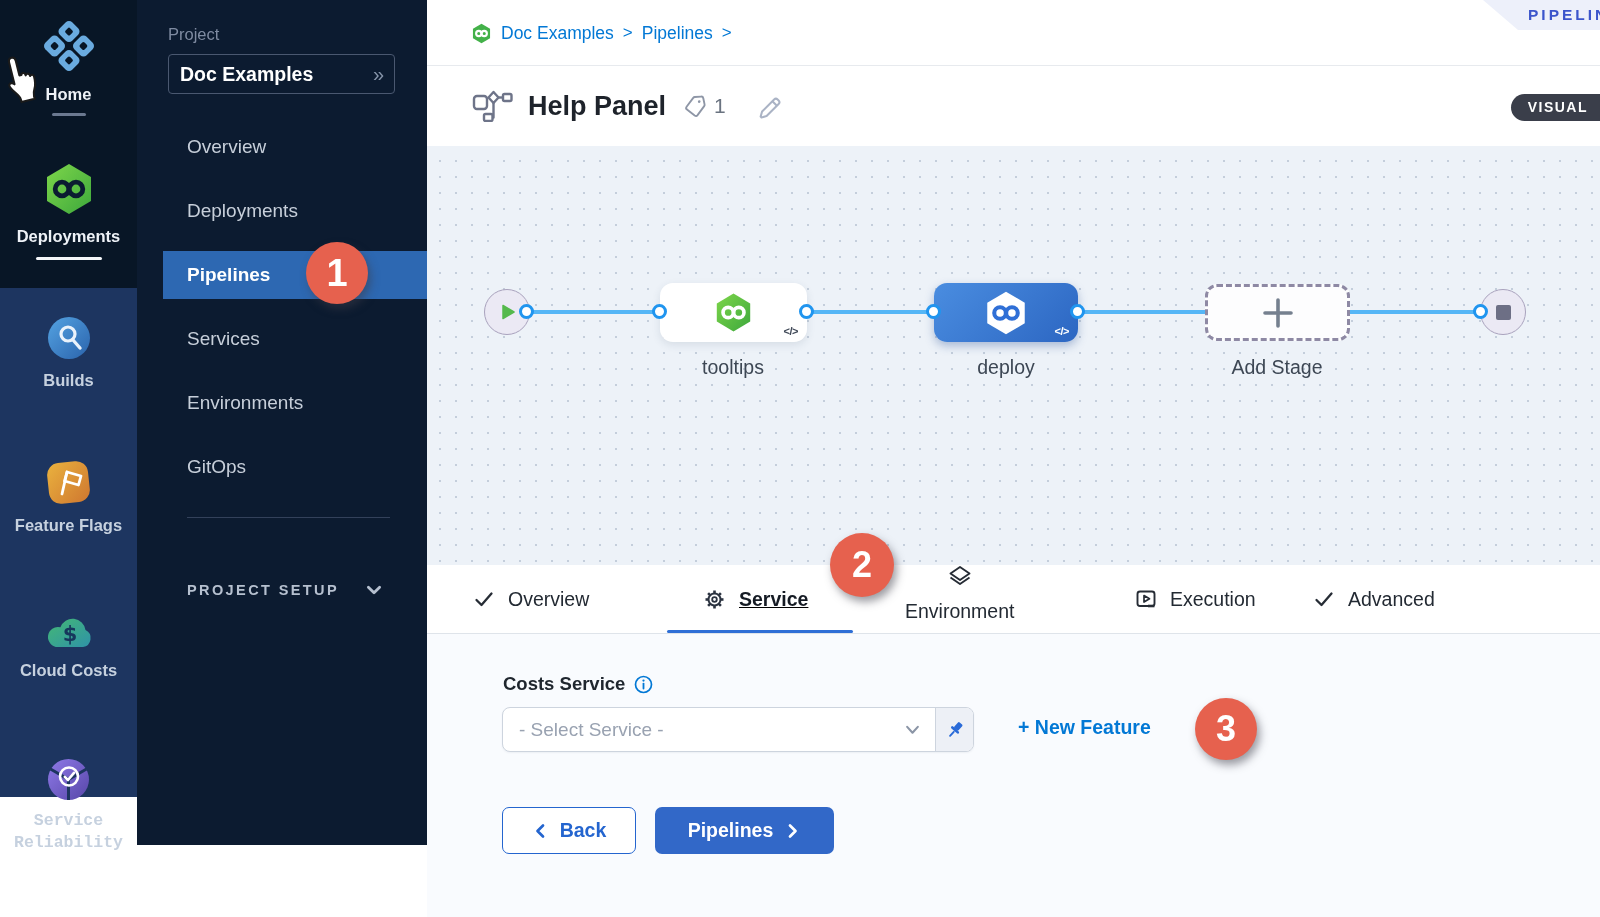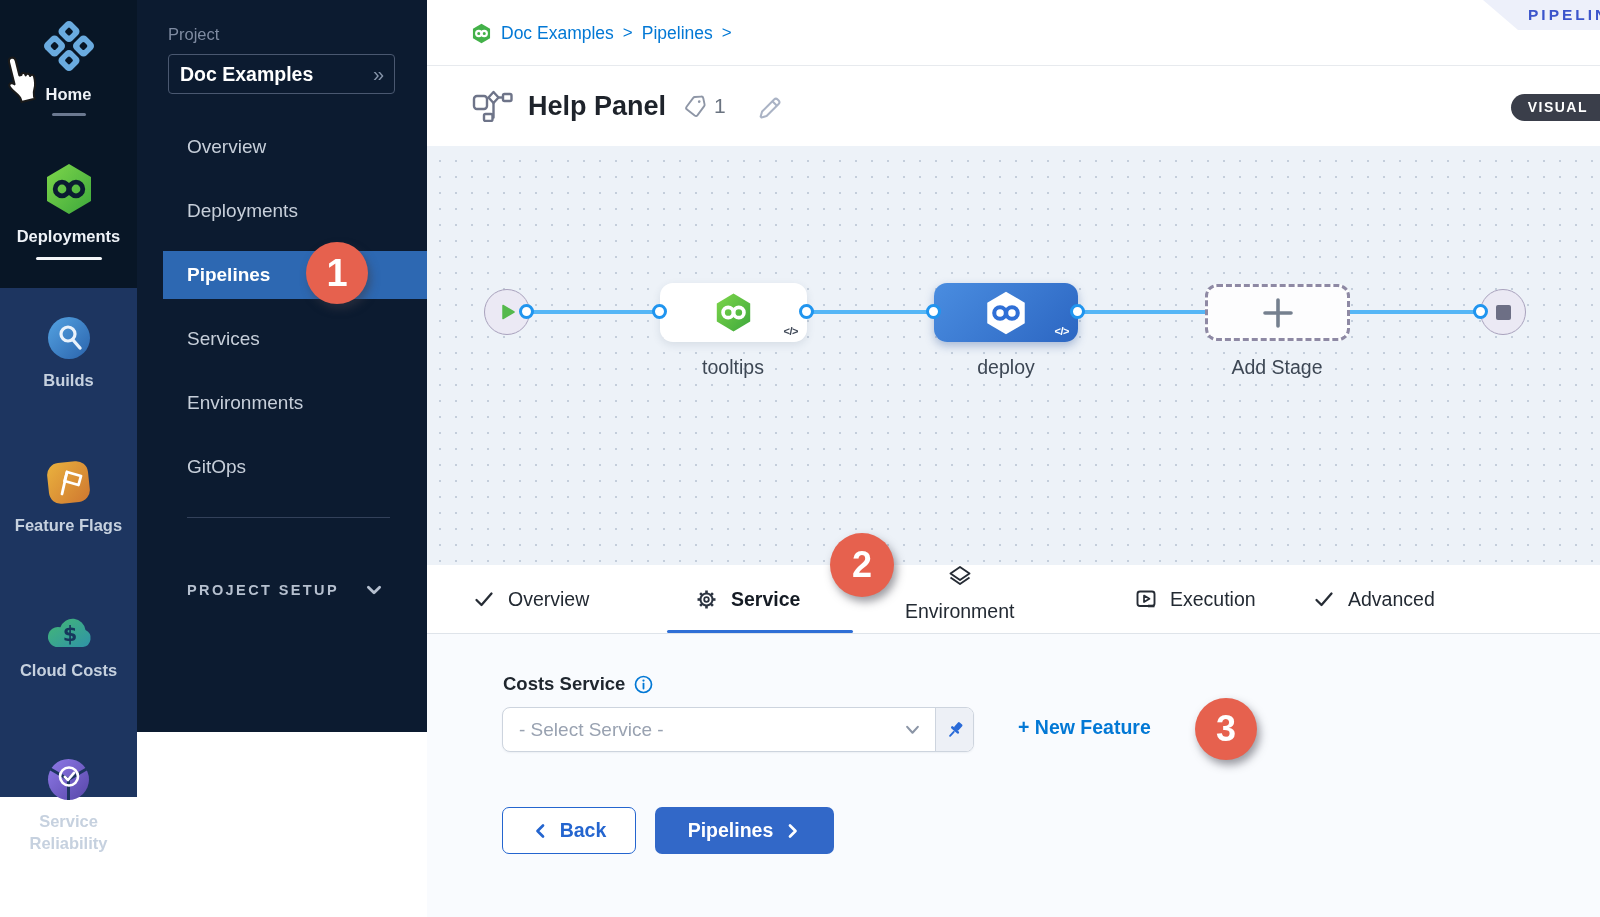--- a/index.html
+++ b/index.html
@@ -9,21 +9,21 @@
 
   
   .rail{position:absolute;left:0;top:0;width:137px;height:797px;background:#1d3560;}
   .rail-top{position:absolute;left:0;top:0;width:137px;height:288px;background:#081626;}
   .rail-item{position:absolute;width:137px;display:flex;flex-direction:column;align-items:center;cursor:pointer;}
   .rail-label{font-size:16.5px;font-weight:600;color:#eef2f7;margin-top:9px;text-align:center;line-height:1.35;}
   .rail .dim .rail-label{color:#c6d1df;}
   .rail-underline{position:absolute;height:2.5px;border-radius:2px;}
 
   
-  .proj-rail{position:absolute;left:137px;top:0;width:290px;height:732px;background:#0c1b30;}
+  .proj-rail{position:absolute;left:137px;top:0;width:290px;height:845px;background:#0c1b30;}
   .proj-label{position:absolute;left:31px;top:25px;font-size:16.5px;color:#7f8ba1;}
   .proj-select{position:absolute;left:31px;top:54px;width:227px;height:40px;border:1px solid #4a5870;
                border-radius:4px;display:flex;align-items:center;justify-content:space-between;
                padding:0 10px 0 11px;cursor:pointer;}
   .proj-select-value{font-size:19.5px;font-weight:600;color:#fff;}
   .proj-select-chev{font-size:20px;color:#8795aa;}
   .active-row{position:absolute;left:26px;right:0;top:251px;height:48px;background:#2d68b2;}
   .nav-item{position:absolute;left:50px;height:26px;font-size:19px;color:#c7cfda;cursor:pointer;line-height:26px;}
   .nav-item.active{color:#fff;font-weight:700;}
   .proj-divider{position:absolute;left:50px;top:517px;width:203px;height:1px;background:#33415a;}
@@ -181,21 +181,21 @@
           <stop offset="0" stop-color="#44b874"></stop>
               <stop offset="1" stop-color="#2f93a8"></stop>
             </linearGradient>
           </defs>
         <path d="M38 35 H13 a10 10 0 1 1 2.4-19.7 A13 13 0 0 1 40.5 18 a9 9 0 0 1 -2.5 17z" fill="url(#gTeal)"></path>
         <text x="25" y="29" text-anchor="middle" font-size="21" font-weight="bold" fill="#16375c" font-family="DejaVu Sans, sans-serif">$</text>
       </svg>
       <div class="rail-label">Cloud Costs</div>
     </div>
 
-    <div class="rail-item dim" style="top:758px;">
+    <div class="rail-item dim" style="top:758px;font-family:Liberation Mono, monospace;">
       <svg width="43" height="43" viewBox="0 0 43 43">
         <defs>
             <linearGradient id="gPurple" x1="0" y1="0" x2="1" y2="1">
           <stop offset="0" stop-color="#8f7ae8"></stop>
               <stop offset="1" stop-color="#5746a8"></stop>
             </linearGradient>
           </defs>
         <circle cx="21.5" cy="21.5" r="20.5" fill="url(#gPurple)"></circle>
         <g stroke="#1d3560" stroke-width="3">
           <line x1="21.5" y1="21.5" x2="21.5" y2="42"></line>
@@ -337,21 +337,21 @@
       <div class="node-label" style="left:775px;">Add Stage</div>
     </div>
 
     <div class="tabbar">
       <div class="tab" style="left:46px;">
         <svg width="22" height="22" viewBox="0 0 22 22">
           <polyline points="3.5,12 8.5,17 18.5,5.5" fill="none" stroke="#262c35" stroke-width="2.3" stroke-linecap="round" stroke-linejoin="round"></polyline>
         </svg>
         <span class="tab-label">Overview</span>
       </div>
-      <div class="tab" style="left:268px;">
+      <div class="tab" style="left:276px;text-decoration:underline;">
         <svg width="23" height="23" viewBox="0 0 23 23">
           <g stroke="#2b3340" fill="none">
             <circle cx="11.5" cy="11.5" r="6" stroke-width="2"></circle>
             <circle cx="11.5" cy="11.5" r="2.3" stroke-width="1.8"></circle>
             <g stroke-width="2.6">
               <line x1="17.7" y1="11.5" x2="20.5" y2="11.5"></line>
                 <line x1="15.9" y1="15.9" x2="17.9" y2="17.9"></line>
               <line x1="11.5" y1="17.7" x2="11.5" y2="20.5"></line>
                 <line x1="7.1" y1="15.9" x2="5.1" y2="17.9"></line>
               <line x1="5.3" y1="11.5" x2="2.5" y2="11.5"></line>

